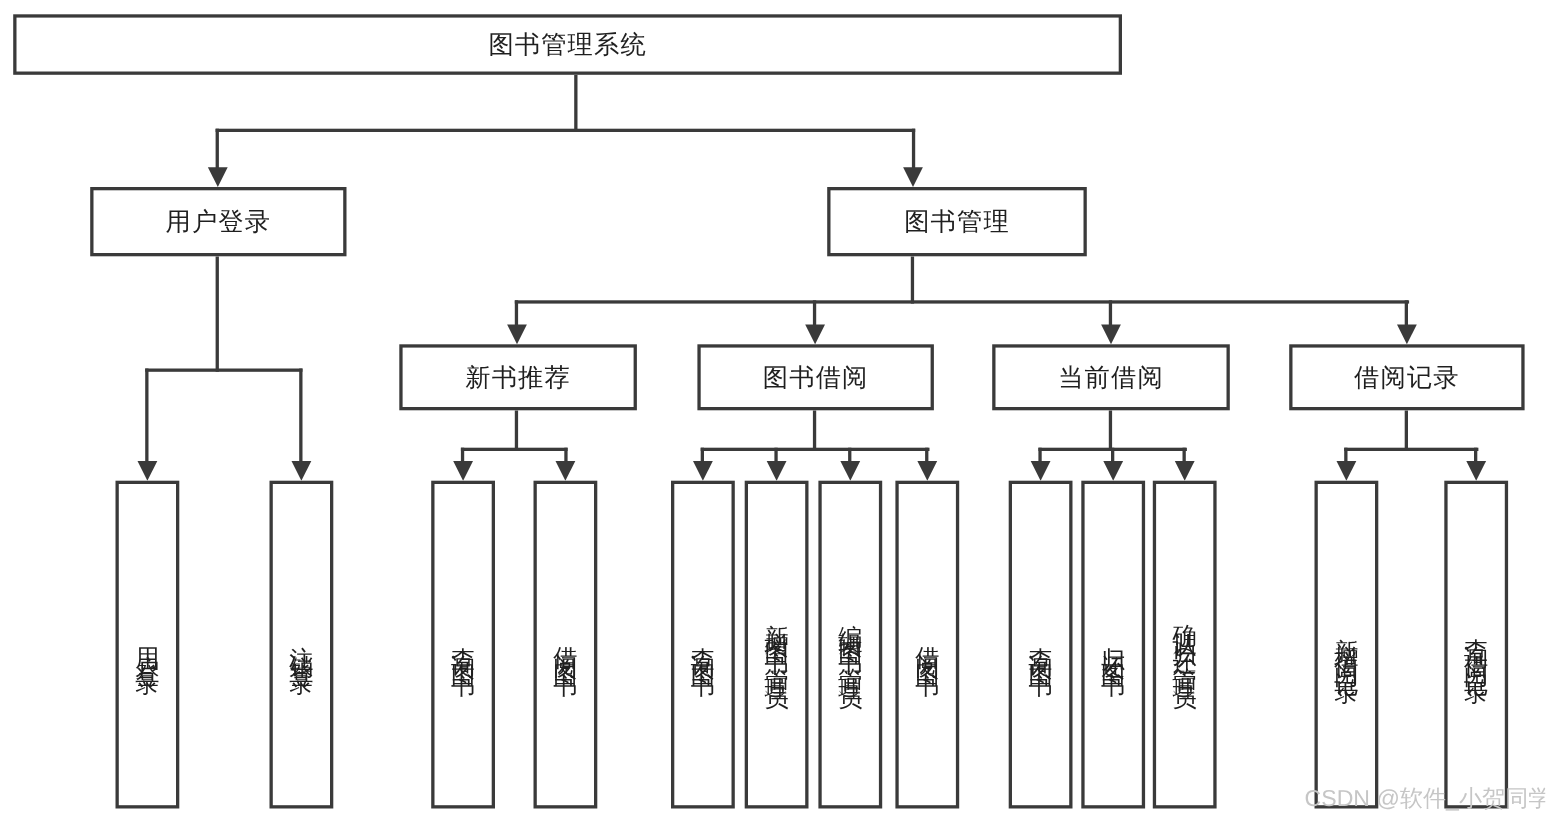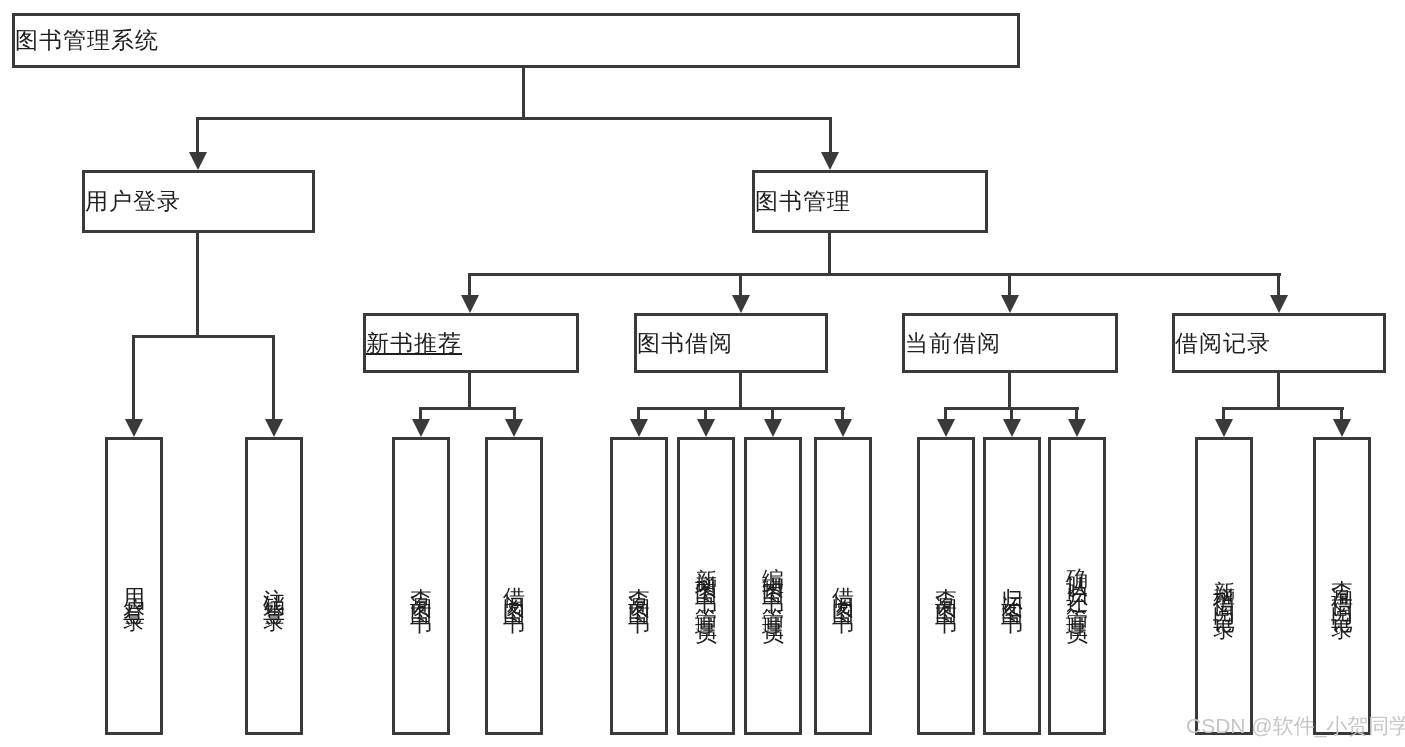--- a/index.html
+++ b/index.html
@@ -17,21 +17,21 @@
     font-family: "Liberation Sans", "DejaVu Sans", sans-serif;
     overflow: hidden;
   }
   .box {
     position: absolute;
     box-sizing: border-box;
     border: 3px solid var(--line);
     background: #fff;
     display: flex;
     align-items: center;
-    justify-content: flex-start;
+    justify-content: center;
     font-size: 23px;
     color: var(--text);
     letter-spacing: 1px;
     z-index: 2;
   }
   .leaf {
     position: absolute;
     top: 437px;
     width: 58px;
     height: 298px;
@@ -104,24 +104,24 @@
   <div class="ln" style="left:468px; top:273px; width:813px; height:3px;"></div>
   <div class="ln" style="left:468px; top:273px; width:3px; height:24px;"></div>
   <div class="arrow" style="left:461px; top:295px;"></div>
   <div class="ln" style="left:739px; top:273px; width:3px; height:24px;"></div>
   <div class="arrow" style="left:732px; top:295px;"></div>
   <div class="ln" style="left:1008px; top:273px; width:3px; height:24px;"></div>
   <div class="arrow" style="left:1001px; top:295px;"></div>
   <div class="ln" style="left:1277px; top:273px; width:3px; height:24px;"></div>
   <div class="arrow" style="left:1270px; top:295px;"></div>
 
-  <div class="box" style="left:363px; top:313px; width:216px; height:60px;text-decoration:underline;">
+  <div class="box" style="left:363px; top:313px; width:216px; height:60px;">
     <span>新书推荐</span>
   </div>
-  <div class="box" style="left:634px; top:313px; width:194px; height:60px;">
+  <div class="box" style="left:634px; top:313px; width:215px; height:60px;">
     <span>图书借阅</span>
   </div>
   <div class="box" style="left:902px; top:313px; width:216px; height:60px;">
     <span>当前借阅</span>
   </div>
   <div class="box" style="left:1172px; top:313px; width:214px; height:60px;">
     <span>借阅记录</span>
   </div>
 
   <div class="ln" style="left:468px; top:373px; width:3px; height:37px;"></div>

